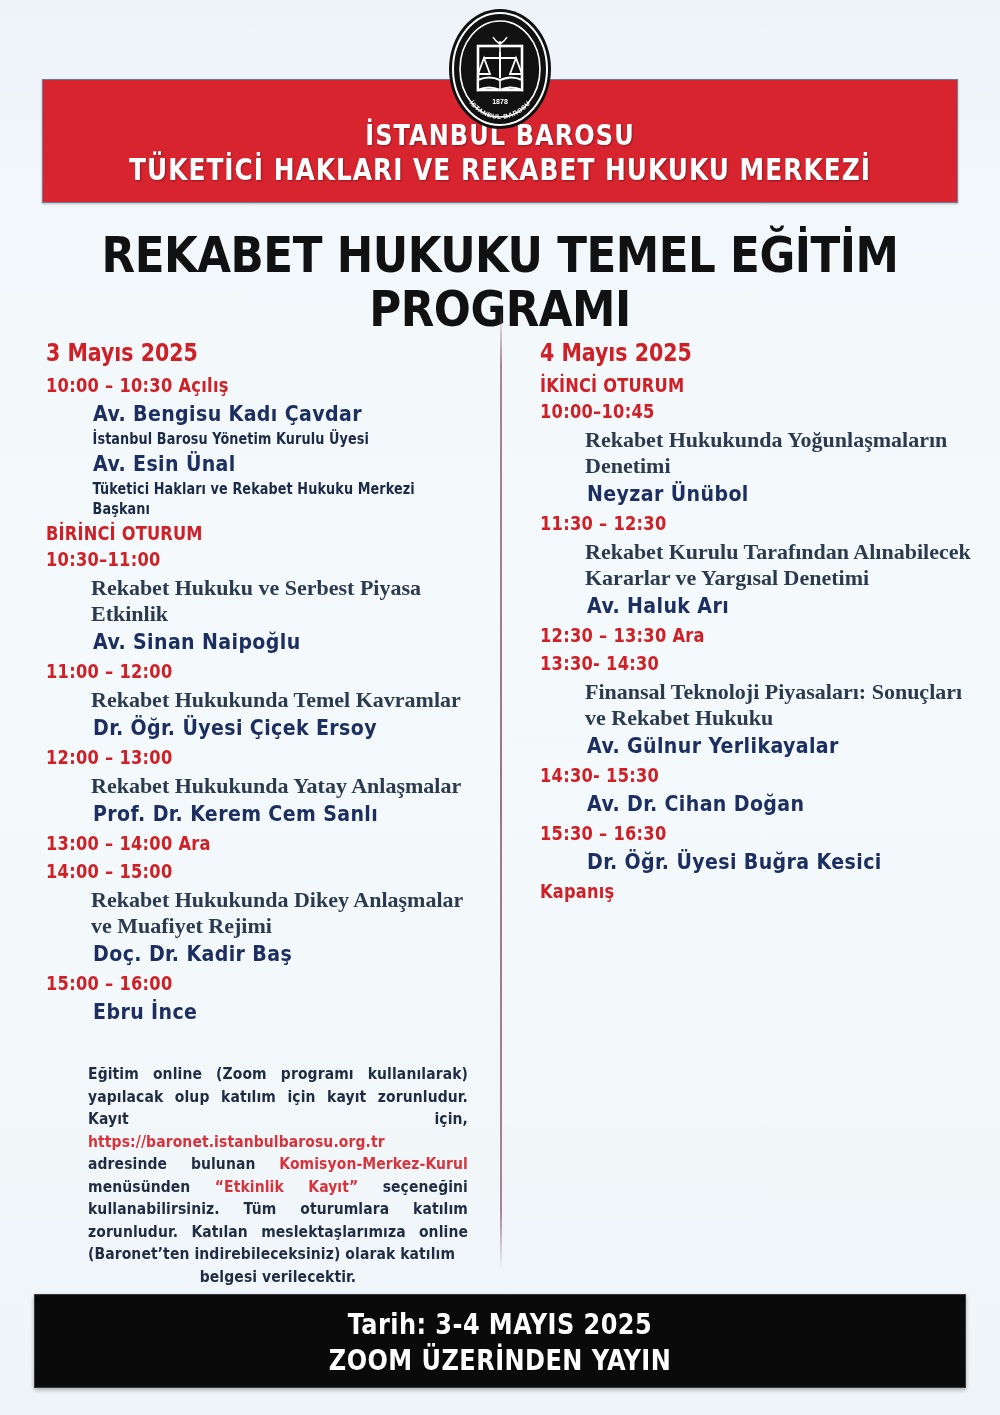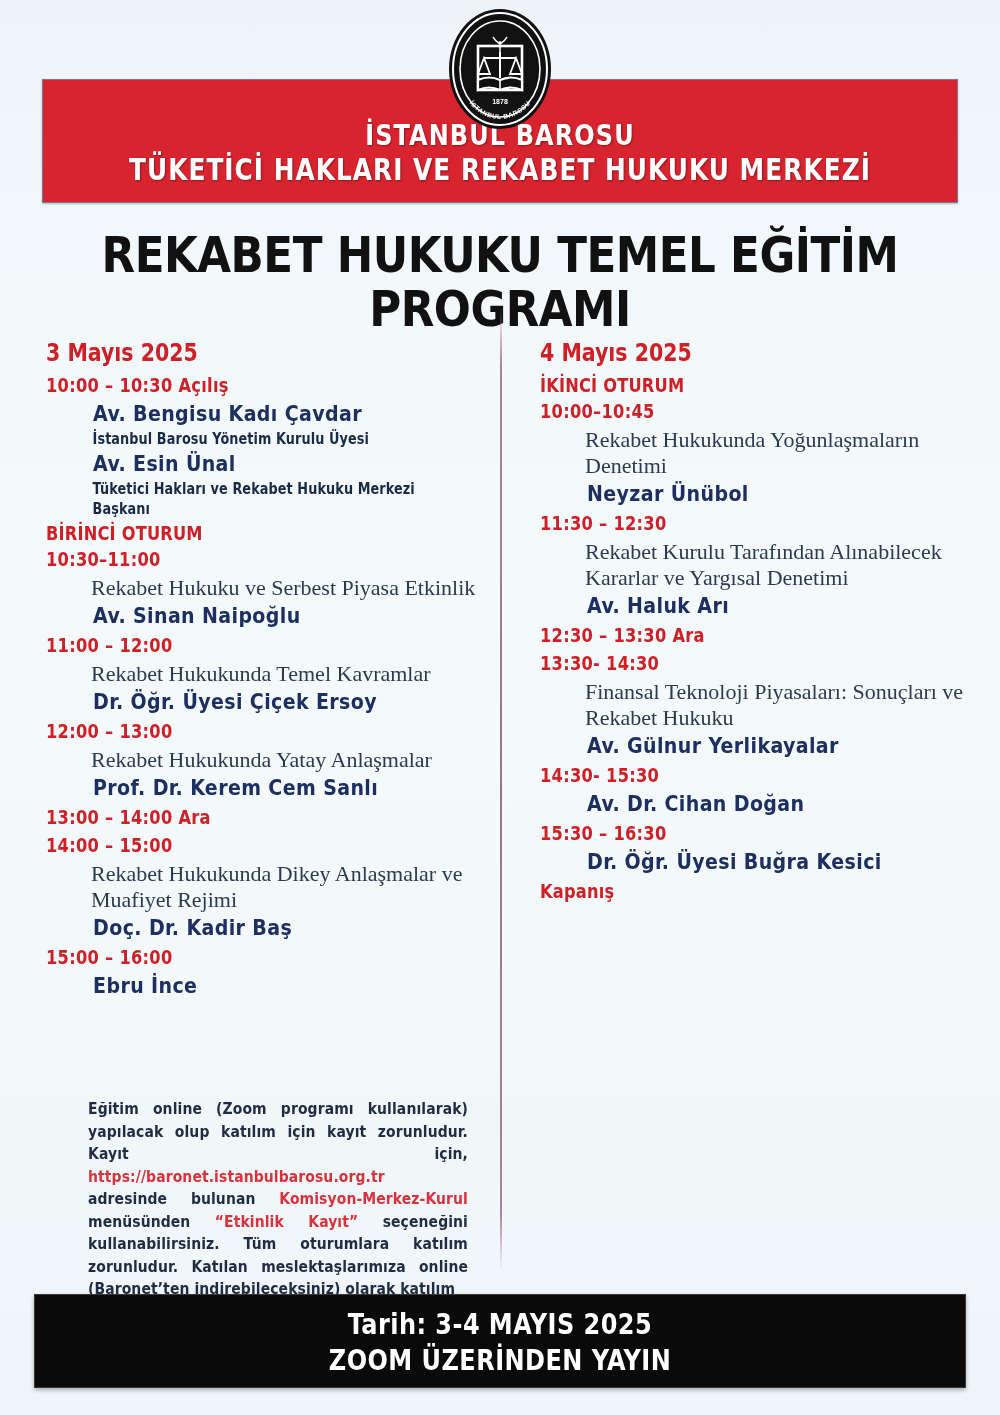--- a/index.html
+++ b/index.html
@@ -139,20 +139,21 @@
     transform: scaleX(0.95);
     transform-origin: left center;
   }
   .topic {
     color: #2b3a4e;
     font-family: "Liberation Serif", "DejaVu Serif", serif;
     font-size: 22px;
     line-height: 26px;
     padding-left: 45px;
     margin-top: 2px;
+    font-weight: bold;
   }
   .speaker {
     color: #1d2f61;
     font-family: "DejaVu Sans Condensed", "Liberation Sans Narrow", "Liberation Sans", sans-serif;
     font-weight: bold;
     font-size: 22px;
     line-height: 30px;
     padding-left: 49px;
     letter-spacing: 0.4px;
     transform: scaleX(0.96);
@@ -168,21 +169,21 @@
     letter-spacing: 0.1px;
     transform: scaleX(0.95);
     transform-origin: left center;
   }
   .block { margin-bottom: 1px; }
 
   
   .note {
     position: absolute;
     left: 88px;
-    top: 1098px;
+    top: 1063px;
     width: 380px;
     text-align: justify;
     color: #1f2c42;
     font-family: "DejaVu Sans Condensed", "Liberation Sans Narrow", "Liberation Sans", sans-serif;
     font-weight: bold;
     font-size: 15.5px;
     line-height: 22.5px;
     letter-spacing: 0.1px;
   }
   .note .last-line { text-align: center; display: block; }

